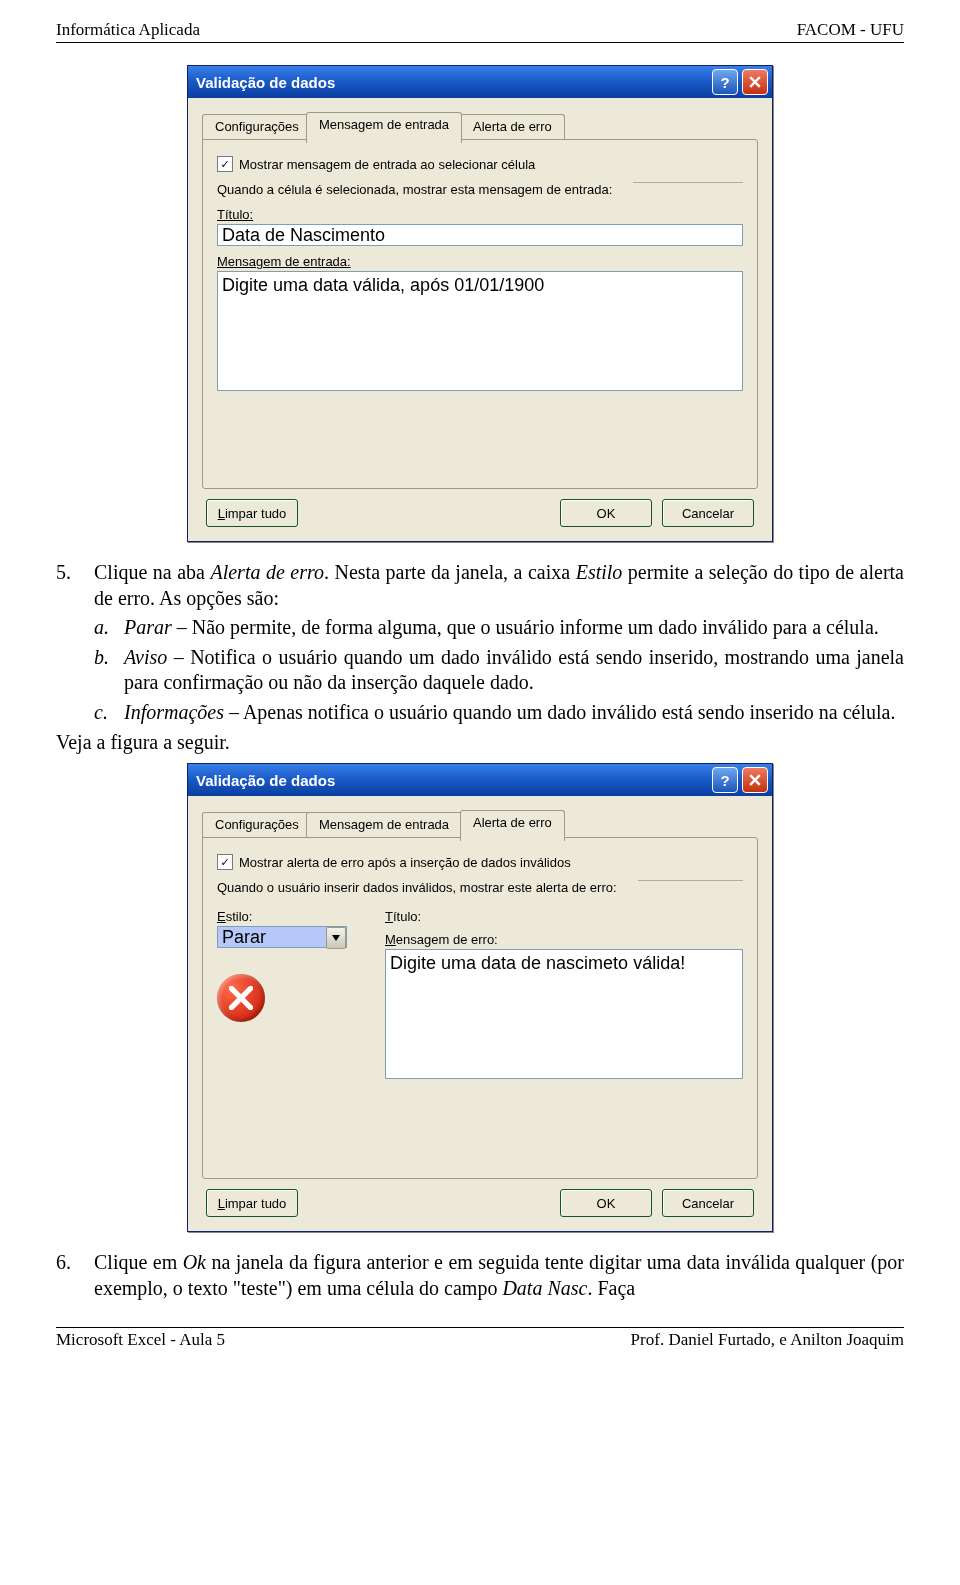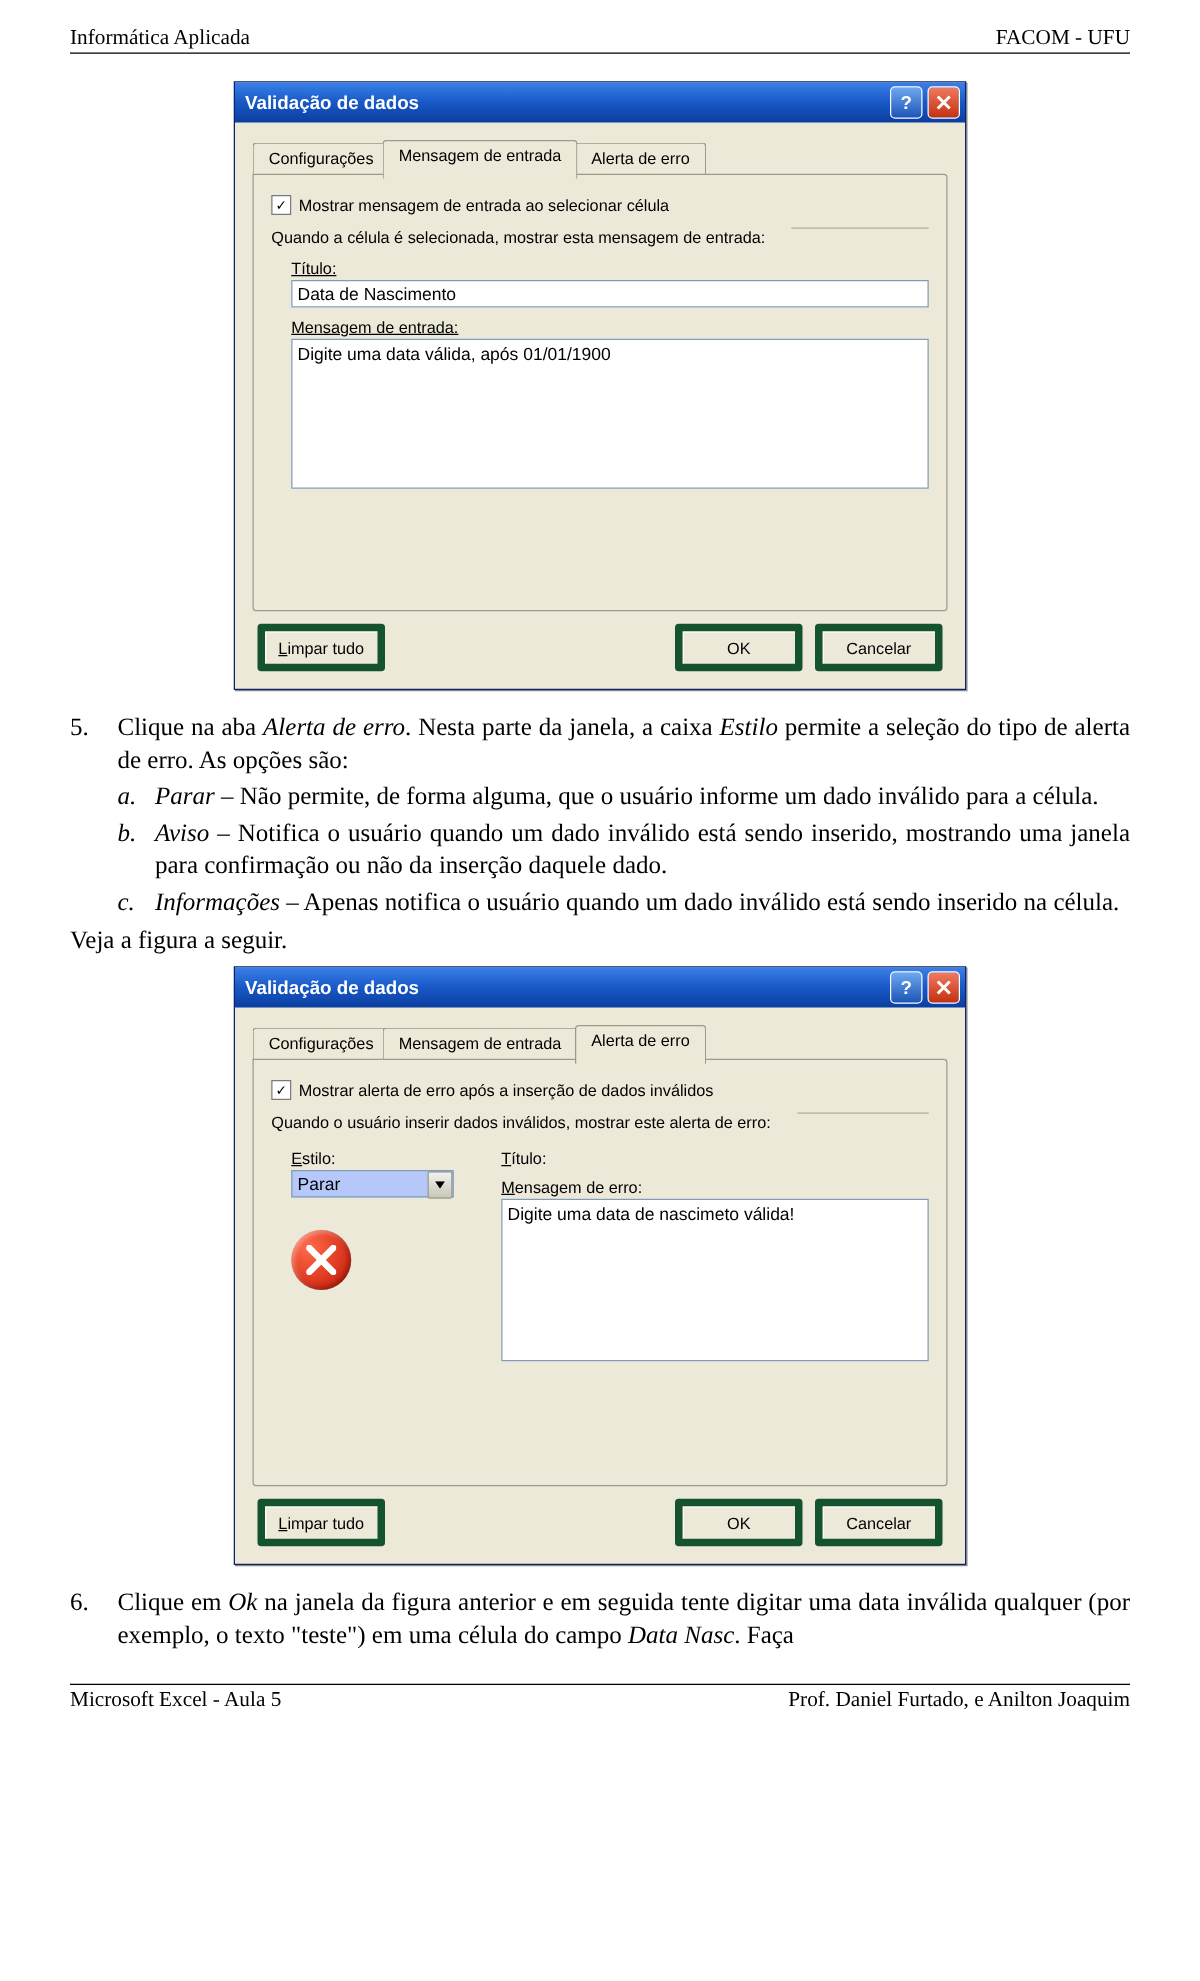--- a/index.html
+++ b/index.html
@@ -68,42 +68,42 @@
     padding: 14px 14px 14px 14px;
     margin-top:-1px;
     position:relative;
     min-height: 320px;
   }
   .chk-row { display:flex; align-items:center; gap:6px; margin: 2px 0 10px 0; font-size:13px; }
   .chk {
     width:14px; height:14px; background:#fff; border:1px solid #7a7a7a;
     display:flex;align-items:center;justify-content:center; font-size:11px;
   }
-  .indent { margin-left:16px; }
+  .indent { }
   .field-label { font-size:13px; margin: 4px 0 2px 0; }
   .underline { text-decoration: underline; }
   .textbox, .textarea, .combo {
     background:#fff; border:1px solid #7f9db9; font-family:Tahoma,Arial,sans-serif;
-    font-size:14px; padding:3px 4px; box-sizing:border-box;
+    font-size:18px; padding:3px 4px; box-sizing:border-box;
   }
   .textbox { width:100%; height:22px; }
   .textarea { width:100%; height:120px; resize:none; overflow-y:scroll; }
   .combo-wrap { position:relative; width:130px; }
   .combo { width:100%; height:22px; background:#b6c8f9; color:#000; }
   .combo-btn {
     position:absolute; right:1px; top:1px; width:18px; height:20px;
     background:linear-gradient(#f2f2ee,#cac7b6);
     border:1px solid #9c9a8c; border-radius:2px;
     display:flex;align-items:center;justify-content:center;
   }
   .combo-btn svg { width:8px; height:6px; }
   .btn {
     min-width:90px; height:26px;
     background:#ece9d8;
-    border:6px solid #14532d; border-radius:3px;
+    border:1px solid #14532d; border-radius:3px;
     font-family:Tahoma,Arial,sans-serif; font-size:13px;
     box-shadow: inset 1px 1px 0 #fff;
     display:inline-flex;align-items:center;justify-content:center;
   }
   .btn-row {
     display:flex; justify-content:space-between; align-items:center;
     padding: 10px 4px 2px 4px;
   }
   .btn-row .right { display:flex; gap:10px; }
   .row-2col { display:flex; gap:18px; }

